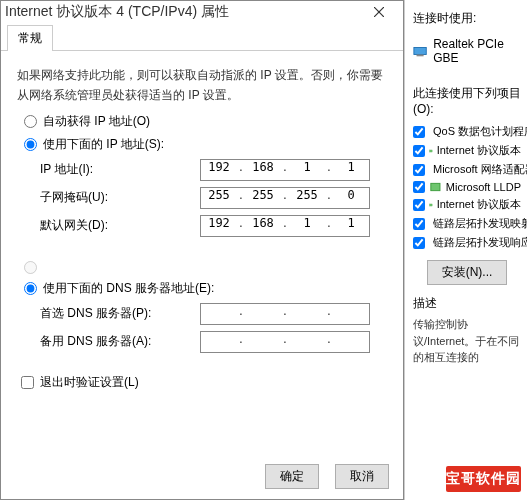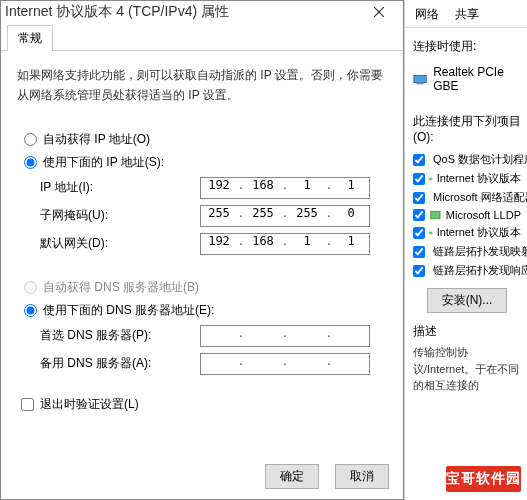--- a/index.html
+++ b/index.html
@@ -8,21 +8,21 @@
     .dialog { position: absolute; left: 0; top: 0; width: 404px; height: 500px; background: #fff; border: 1px solid #888; }
     .title-bar { height: 22px; background: #fff; display: flex; align-items: center; padding: 0 4px; }
     .title-text { flex: 1; font-size: 14px; color: #333; }
     .close-btn { width: 40px; height: 22px; display: flex; align-items: center; justify-content: center; cursor: pointer; }
     .close-btn svg { width: 10px; height: 10px; }
     
     .tab-strip { display: flex; padding: 2px 6px 0 6px; border-bottom: 1px solid #ccc; }
     .tab { padding: 4px 10px; font-size: 12px; border: 1px solid #ccc; border-bottom: none; background: #fff; margin-bottom: -1px; }
     
     .dialog-body { padding: 14px 16px 10px 16px; }
-    .intro-text { font-size: 12px; line-height: 1.7; color: #333; margin-bottom: 18px; }
+    .intro-text { font-size: 12px; line-height: 1.7; color: #333; }
     
     .radio-row { display: flex; align-items: center; margin: 6px 0 6px 6px; font-size: 12px; }
     .radio-row.disabled { color: #888; }
     .radio-row input[type=radio] { margin-right: 6px; }
     
     .field-group { border: 1px solid transparent; margin-bottom: 10px; }
     
     .field-row { display: flex; align-items: center; margin: 6px 0 6px 22px; font-size: 12px; }
     .field-label { width: 160px; }
     .ip-input { display: flex; border: 1px solid #888; background: #fff; width: 170px; height: 22px; align-items: flex-start; }
@@ -122,21 +122,20 @@
           <span class="octet">1</span>
             <span class="dot">.</span>
           <span class="octet">1</span>
         </div>
       </div>
     </div>
 
     <div class="field-group">
       <label class="radio-row disabled">
         <input type="radio" name="dnsmode" disabled="" style="">
-        <span>自动获得 DNS 服务器地址(B)</span>
       </label>
       <label class="radio-row">
         <input type="radio" name="dnsmode" checked="" style="">
         <span>使用下面的 DNS 服务器地址(E):</span>
       </label>
 
       <div class="field-row">
         <span class="field-label">首选 DNS 服务器(P):</span>
         <div class="ip-input">
           <span class="octet"></span>
@@ -170,24 +169,20 @@
 
   </div>
 
   <div class="bottom-buttons">
     <button class="btn">确定</button>
     <button class="btn">取消</button>
   </div>
 </div>
 
 <div class="bgwin">
-  <div class="bgwin-tabs">
-    <div class="t">网络</div>
-    <div class="t">共享</div>
-  </div>
   <div class="bgwin-section">
     <div class="bgwin-label">连接时使用:</div>
     <div class="adapter-row">
       <svg class="adapter-icon" viewBox="0 0 16 14">
           <rect x="1" y="3" width="14" height="8" fill="#4aa0e0" stroke="#1a6cb0"></rect>
           <rect x="4" y="11" width="8" height="2" fill="#888"></rect>
         </svg>
       <span>Realtek PCIe GBE</span>
     </div>
 

